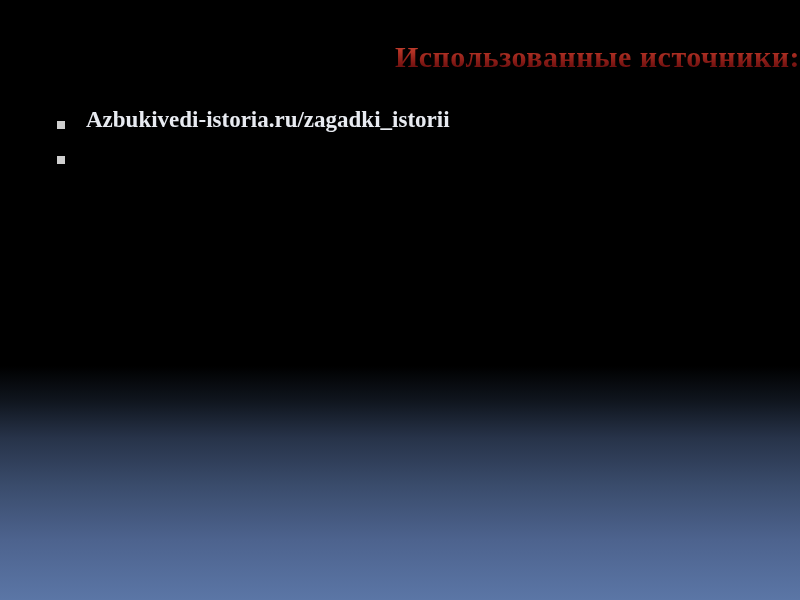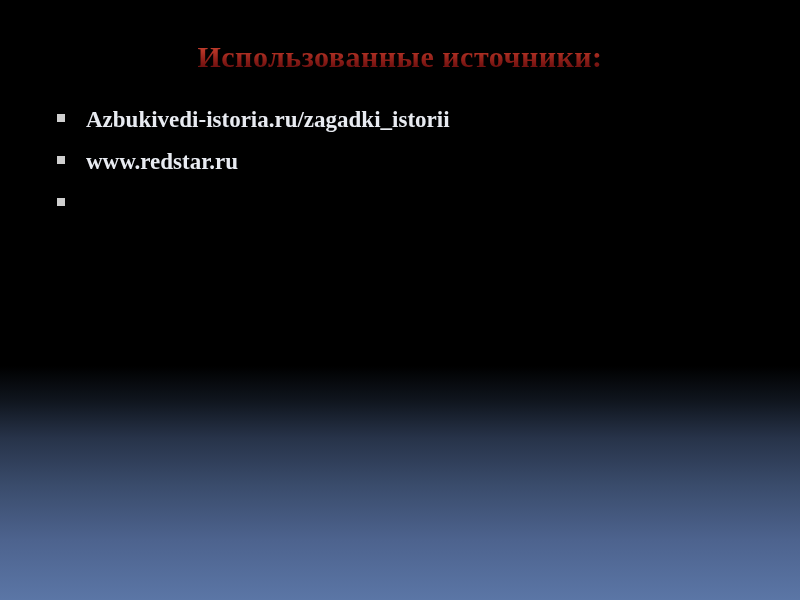--- a/index.html
+++ b/index.html
@@ -17,21 +17,21 @@
       #000000 0%,
       #000000 61%,
       #10161f 67%,
       #273349 73%,
       #3a4c6c 81%,
       #4d638e 90%,
       #5b76a6 100%);
   }
   .title-wrap {
     padding-top: 40px;
-    text-align: center;
+    text-align: right;
     text-decoration: underline;
   }
   .slide-title {
     display: inline-block;
     margin: 0;
     font-size: 30px;
     font-weight: 700;
     letter-spacing: 0.5px;
     background: linear-gradient(to bottom, #d4503c 0%, #b13124 35%, #7d1613 70%, #5c0c0c 100%);
     -webkit-background-clip: text;
@@ -39,21 +39,21 @@
     color: transparent;
     filter: drop-shadow(1px 2px 1px rgba(0,0,0,0.85));
   }
   .bullet-list {
     list-style: none;
     margin: 0;
     padding: 30px 95px 0 57px;
   }
   .bullet-item {
     display: flex;
-    align-items: flex-start;
+    align-items: center;
     margin-bottom: 10px;
     color: #e8ebf1;
     font-size: 23px;
     font-weight: 600;
     line-height: 32px;
   }
   .bullet-marker {
     flex: 0 0 auto;
     width: 8px;
     height: 8px;
@@ -73,19 +73,15 @@
     <h1 class="slide-title">Использованные источники:</h1>
   </div>
 
   <ul class="bullet-list">
     <li class="bullet-item">
       <span class="bullet-marker"></span>
       <span class="bullet-text">Azbukivedi-istoria.ru/zagadki_istorii</span>
     </li>
     <li class="bullet-item">
       <span class="bullet-marker"></span>
-      <span class="bullet-text">www.redstar.ru</span>
-    </li>
-    <li class="bullet-item">
-      <span class="bullet-marker"></span>
     </li>
   </ul>
 </div>
 
 </body></html>

